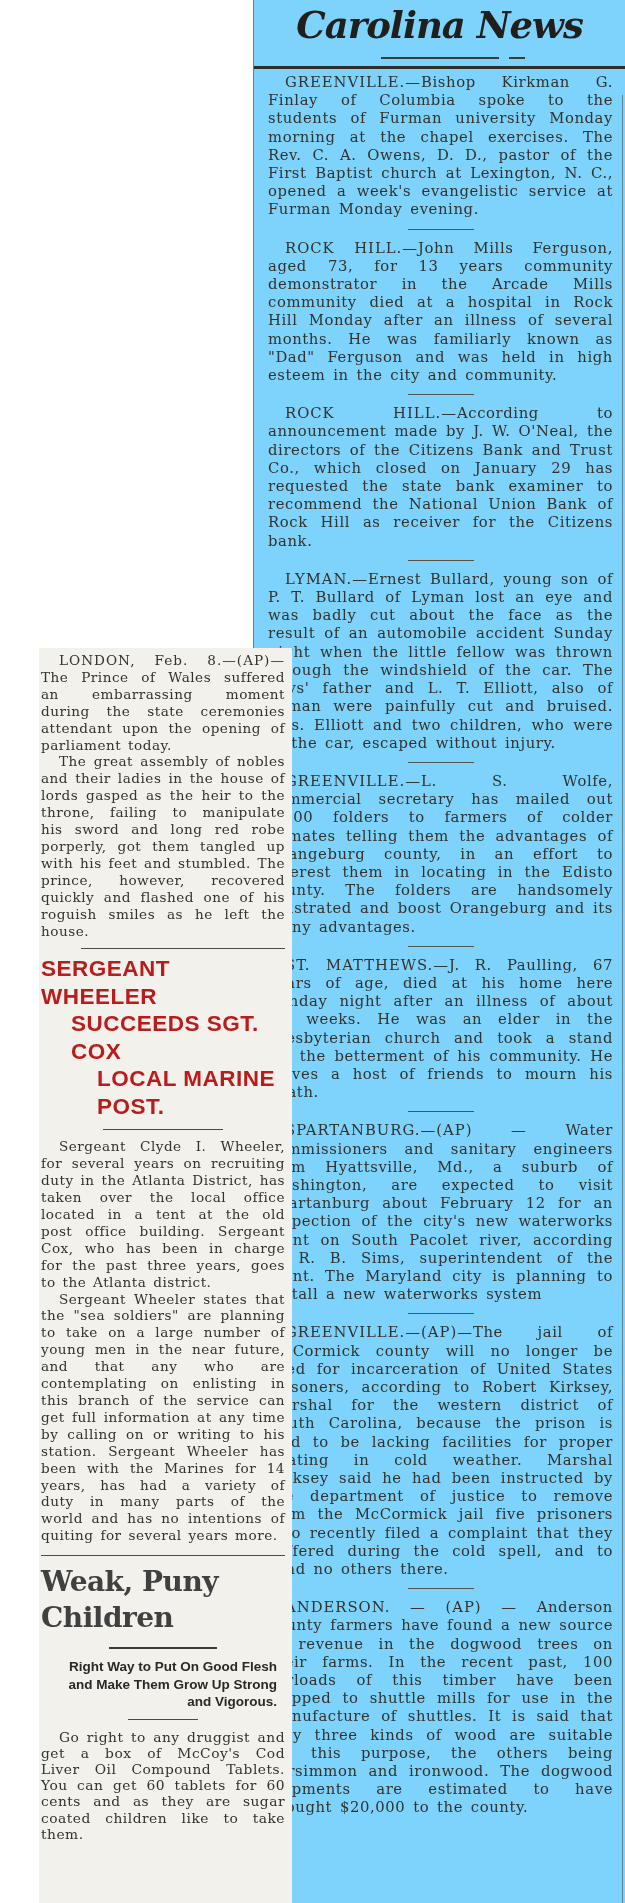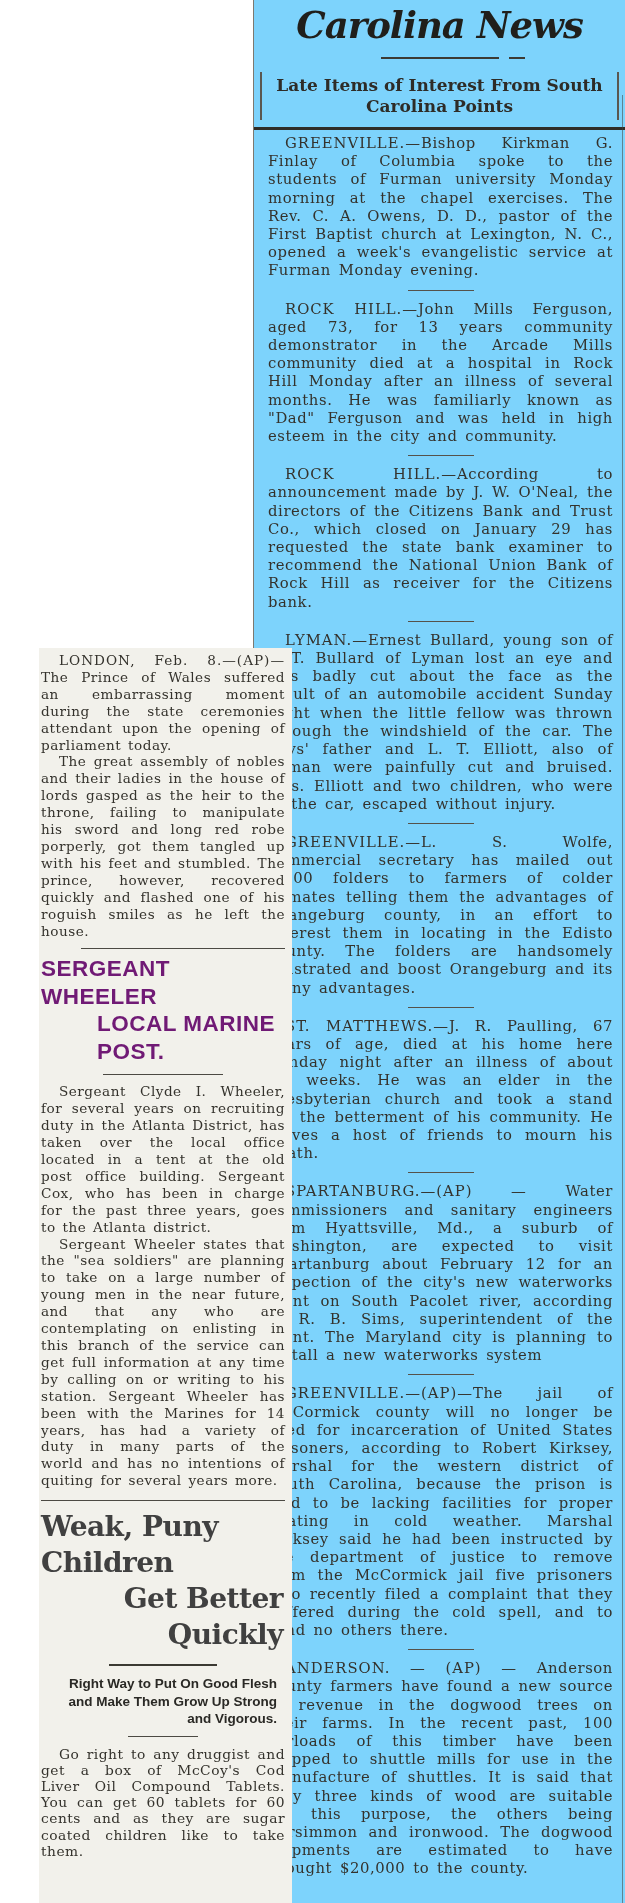--- a/index.html
+++ b/index.html
@@ -31,21 +31,21 @@
   .body-text{text-align:justify;font-size:13.6px;line-height:16.9px;letter-spacing:.5px;
              word-spacing:2px;color:#34322c;}
   .body-text p{margin:0;text-indent:18px;}
   .rule-wide{height:1px;background:#4c4a43;margin:9px 0 6px 40px;}
   .rule-full{height:1px;background:#4c4a43;margin:11px 0 4px 0;}
   .rule-short{width:120px;height:1px;background:#4c4a43;margin:9px auto 8px auto;}
   .rule-short2{width:108px;height:2px;background:#3c3a33;margin:11px auto 9px auto;}
   .rule-tiny{width:70px;height:1px;background:#4c4a43;margin:8px auto 9px auto;}
 
   .wheeler-head{font-family:"Liberation Sans",sans-serif;font-weight:bold;font-size:22.5px;
-                line-height:27.5px;color:#701a75;letter-spacing:.5px;margin-top:6px;}
+                line-height:27.5px;color:#b91c1c;letter-spacing:.5px;margin-top:6px;}
   .wheeler-head .l2{padding-left:30px;}
   .wheeler-head .l3{padding-left:56px;}
 
   .mccoy-head{font-family:"DejaVu Serif",serif;font-weight:bold;font-size:28px;
               line-height:36px;color:#404040;letter-spacing:-.5px;margin-top:8px;}
   .mccoy-head .l2{text-align:right;padding-right:2px;}
   .subhead{font-family:"Liberation Sans",sans-serif;font-weight:bold;font-size:13.5px;
            line-height:17.5px;text-align:right;max-width:228px;margin:0 auto;color:#2a2925;}
   .mccoy-body{font-size:13.8px;line-height:16.2px;}
 </style>
@@ -53,21 +53,20 @@
 <body>
 
 <div id="canvas">
 
   <div class="right-col">
     <div class="right-edge-rule"></div>
 
     <div class="masthead">Carolina News</div>
     <div class="masthead-rule"></div>
 
-    <div class="box-head">Late Items of Interest From South Carolina Points</div>
     <div class="heavy-rule"></div>
 
     <div class="items">
 
       <div>
         <p><span class="dateline">GREENVILLE.—</span><span>Bishop Kirkman G. Finlay of Columbia spoke to the students of Furman university Monday morning at the chapel exercises. The Rev. C. A. Owens, D. D., pastor of the First Baptist church at Lexington, N. C., opened a week's evangelistic service at Furman Monday evening.</span></p>
       </div>
       <div class="sep"></div>
 
       <div>
@@ -116,34 +115,34 @@
 
     <div class="body-text">
       <p><span class="dateline">LONDON, Feb. 8.—(AP)—</span><span>The Prince of Wales suffered an embarrassing moment during the state ceremonies attendant upon the opening of parliament today.</span></p>
       <p>The great assembly of nobles and their ladies in the house of lords gasped as the heir to the throne, failing to manipulate his sword and long red robe porperly, got them tangled up with his feet and stumbled. The prince, however, recovered quickly and flashed one of his roguish smiles as he left the house.</p>
     </div>
 
     <div class="rule-wide"></div>
 
     <div class="wheeler-head">
       <div class="l1">SERGEANT WHEELER</div>
+      <div class="l2">SUCCEEDS SGT. COX</div>
       <div class="l3">LOCAL MARINE POST.</div>
     </div>
     <div class="rule-short"></div>
 
     <div class="body-text">
       <p>Sergeant Clyde I. Wheeler, for several years on recruiting duty in the Atlanta District, has taken over the local office located in a tent at the old post office building. Sergeant Cox, who has been in charge for the past three years, goes to the Atlanta district.</p>
       <p>Sergeant Wheeler states that the "sea soldiers" are planning to take on a large number of young men in the near future, and that any who are contemplating on enlisting in this branch of the service can get full information at any time by calling on or writing to his station. Sergeant Wheeler has been with the Marines for 14 years, has had a variety of duty in many parts of the world and has no intentions of quiting for several years more.</p>
     </div>
 
     <div class="rule-full"></div>
 
     <div class="mccoy-head">
       <div class="l1">Weak, Puny Children</div>
-      <div class="l2">Get Better Quickly</div>
     </div>
     <div class="rule-short2"></div>
 
     <div class="subhead">Right Way to Put On Good Flesh and Make Them Grow Up Strong and Vigorous.</div>
     <div class="rule-tiny"></div>
 
     <div class="body-text mccoy-body">
       <p>Go right to any druggist and get a box of McCoy's Cod Liver Oil Compound Tablets. You can get 60 tablets for 60 cents and as they are sugar coated children like to take them.</p>
 
     </div>

